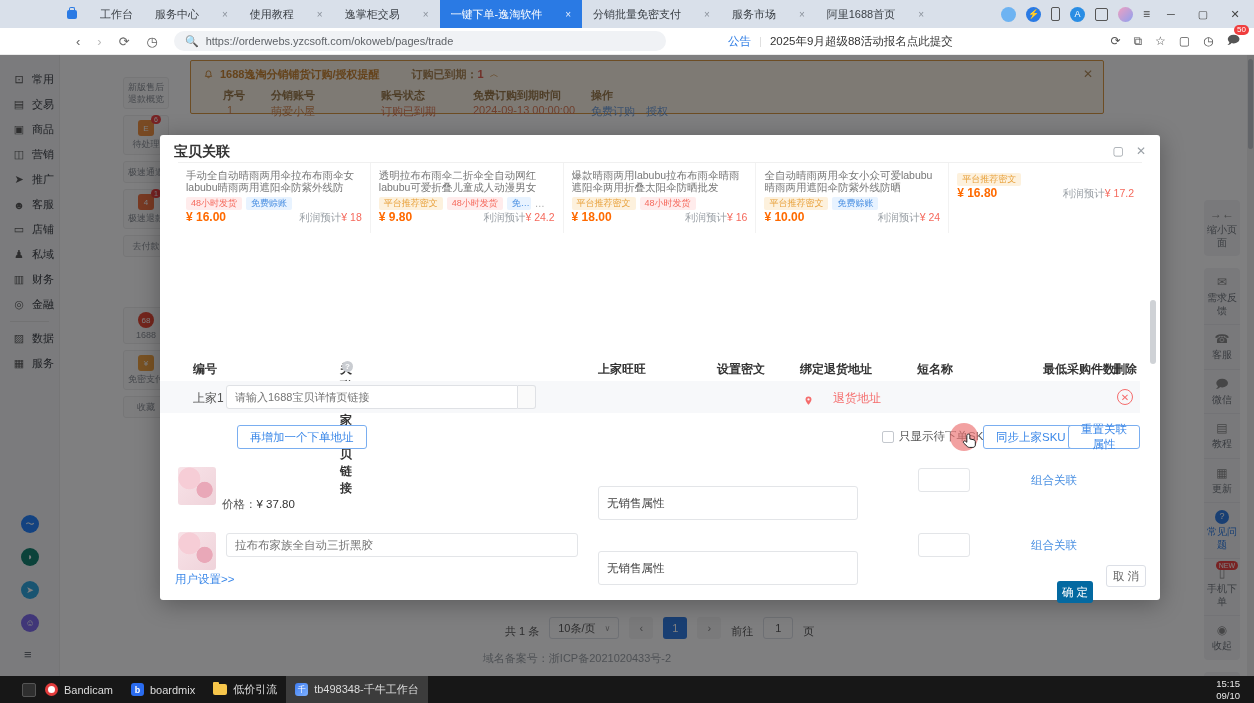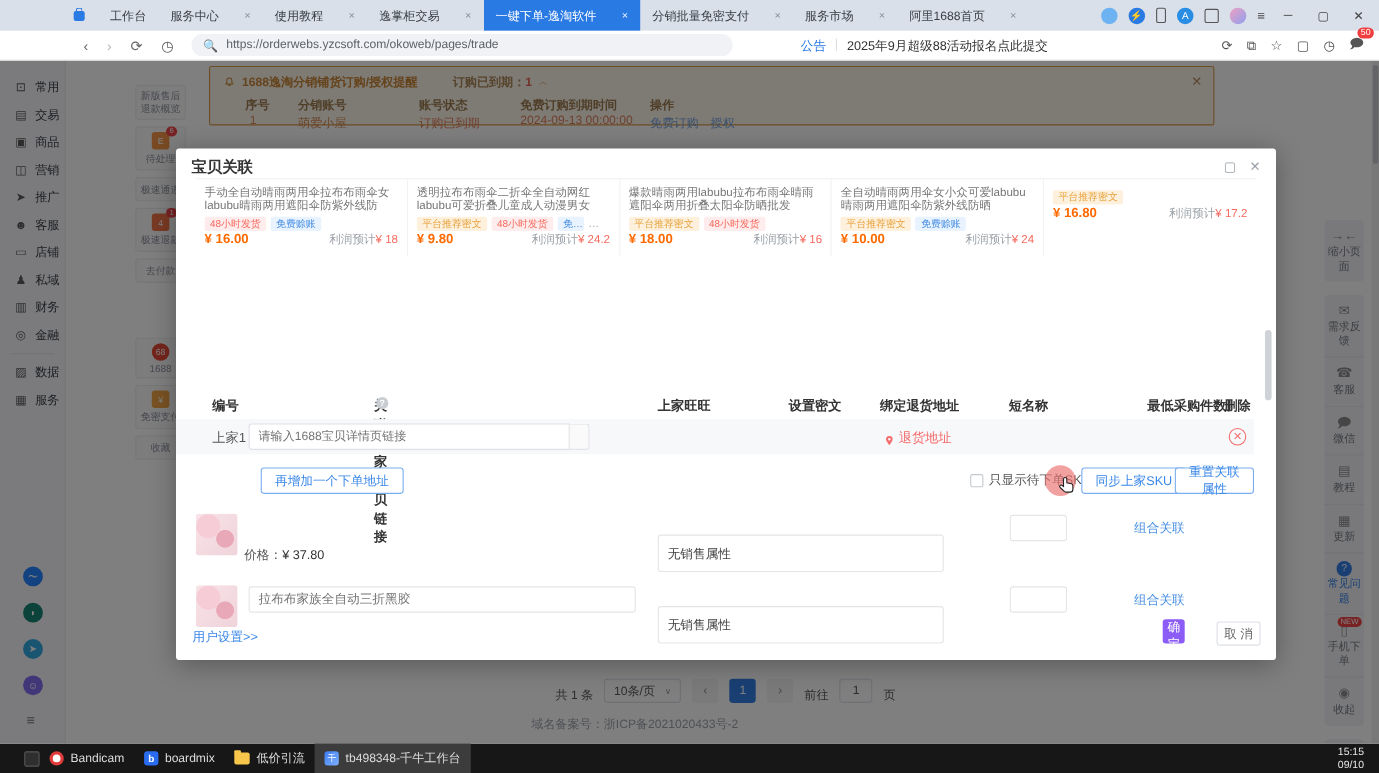--- a/index.html
+++ b/index.html
@@ -114,41 +114,41 @@
   .pval { color:#f5695c; font-size:10.5px; }
 
   .m-sb { position:absolute; right:4px; top:165px; width:6px; height:64px; background:#cfd2d6; border-radius:3px; }
 
   .thead { position:absolute; left:0; right:20px; top:226px; height:19px; font-weight:bold; color:#333; }
   .thead span, .trow > span, .trow > div { position:absolute; }
   .trow { position:absolute; left:0; right:20px; top:246px; height:32px; background:#f7f8fa; }
   .hint-q { display:inline-flex; width:11px; height:11px; border-radius:50%; background:#c9ccd1; color:#fff; font-size:8px; align-items:center; justify-content:center; vertical-align:1px; margin-left:2px; }
   .link-input { position:absolute; left:66px; top:4px; width:292px; height:24px; border:1px solid #dfe1e5; border-radius:3px 0 0 3px; padding:1px 8px; font-size:11px; color:#555; background:#fff; }
   .link-attach { position:absolute; left:358px; top:4px; width:18px; height:24px; background:#fafafa; border:1px solid #dfe1e5; border-left:none; border-radius:0 3px 3px 0; cursor:pointer; }
-  .raddr { color:#f56c6c; display:flex; align-items:flex-end; gap:3px; cursor:pointer; }
+  .raddr { color:#f56c6c; display:flex; align-items:flex-end; gap:19px; cursor:pointer; }
   .del-x { width:16px; height:16px; border:1px solid #f56c6c; color:#f56c6c; border-radius:50%; font-size:10px; display:flex; align-items:center; justify-content:center; cursor:pointer; }
 
   .m-toolbar { position:absolute; left:0; right:20px; top:290px; height:24px; }
   .btn-ob { border:1px solid #7aaef0; color:#3a87e8; background:#fff; border-radius:3px; font-size:11.5px; height:24px; display:inline-flex; align-items:center; padding:0 12px; cursor:pointer; position:absolute; }
   .chkwrap { position:absolute; left:722px; top:4px; display:flex; align-items:center; gap:5px; color:#555; font-size:11.5px; }
   .chk { width:12px; height:12px; border:1px solid #c4c8ce; border-radius:2px; background:#fff; cursor:pointer; }
 
   .prow { position:absolute; left:0; right:20px; height:50px; }
   .pthumb { position:absolute; left:18px; top:2px; width:38px; height:38px; border-radius:3px;
     background:radial-gradient(circle at 30% 30%, #f6cdd6 0 28%, transparent 30%), radial-gradient(circle at 70% 60%, #e9a8b8 0 22%, transparent 24%), linear-gradient(135deg,#f8e3e8,#efd3da); }
   .pname { position:absolute; left:66px; top:3px; width:352px; height:24px; border:1px solid #e3e5e8; border-radius:3px; padding:0 8px; font-size:11.5px; color:#555; }
   .pprice { position:absolute; left:62px; top:32px; font-size:11.5px; color:#555; }
   .pprice b { color:#333; font-weight:normal; }
   .pattr { position:absolute; left:438px; top:21px; width:260px; height:32px; border:1px solid #e3e5e8; border-radius:3px; padding:16px 8px; font-size:11.5px; color:#444; background:#fff; }
   .psmall { position:absolute; left:758px; top:3px; width:52px; height:24px; border:1px solid #e3e5e8; border-radius:3px; background:#fff; }
   .pcombo { position:absolute; left:871px; top:8px; color:#4a90e2; cursor:pointer; font-size:11.5px; }
 
   .m-foot { position:absolute; left:0; right:0; bottom:0; height:37px; }
   .usr-set { position:absolute; left:15px; top:9px; color:#3a87e8; font-size:11.5px; cursor:pointer; }
-  .btn-pri { position:absolute; left:897px; top:0; width:20px; height:22px; background:#8b5cf6; color:#fff; border:none; border-radius:3px; font-size:11.5px; cursor:pointer; }
+  .btn-pri { position:absolute; left:897px; top:18px; width:36px; height:22px; background:#0369a1; color:#fff; border:none; border-radius:3px; font-size:11.5px; cursor:pointer; }
   .btn-sec { position:absolute; left:946px; top:2px; width:40px; height:22px; background:#fff; color:#666; border:1px solid #dcdfe6; border-radius:3px; font-size:11.5px; cursor:pointer; }
 
   .cursor-hl { position:absolute; left:790px; top:288px; width:28px; height:28px; border-radius:50%; background:rgba(235,110,110,0.65); z-index:5; }
   .cursor-hand { position:absolute; left:800px; top:297px; width:20px; height:20px; z-index:6; }
 
   
   .svgic { display:inline-block; vertical-align:middle; }
 
   
   .taskbar { position:absolute; left:0; top:676px; width:1254px; height:27px; background:#171717; display:flex; align-items:center; color:#ddd; font-size:11px; }

